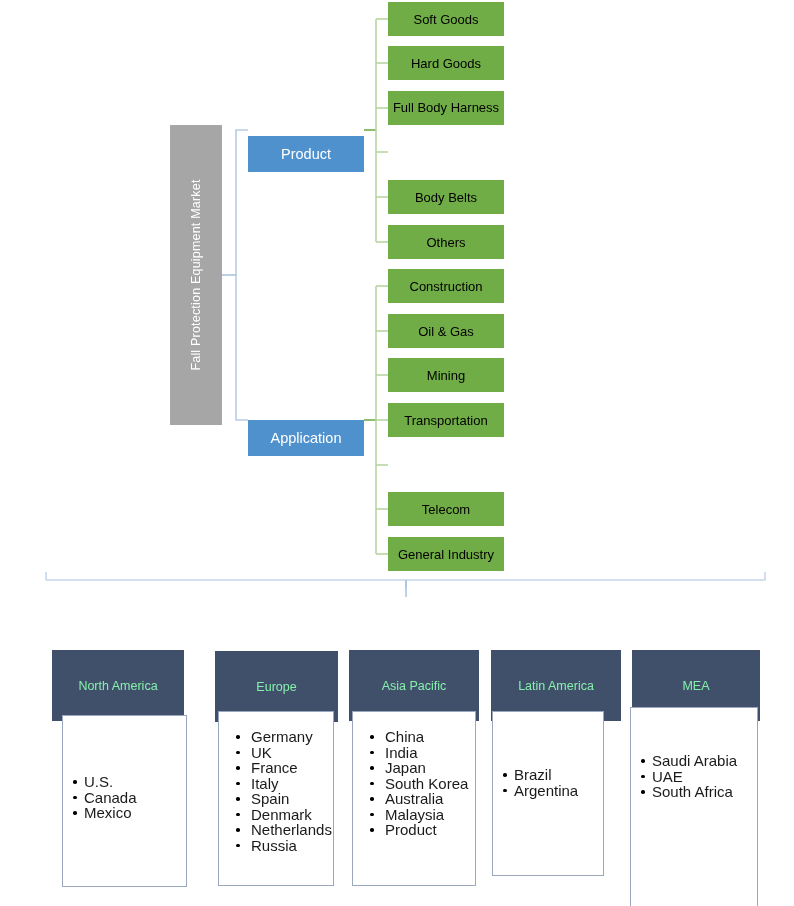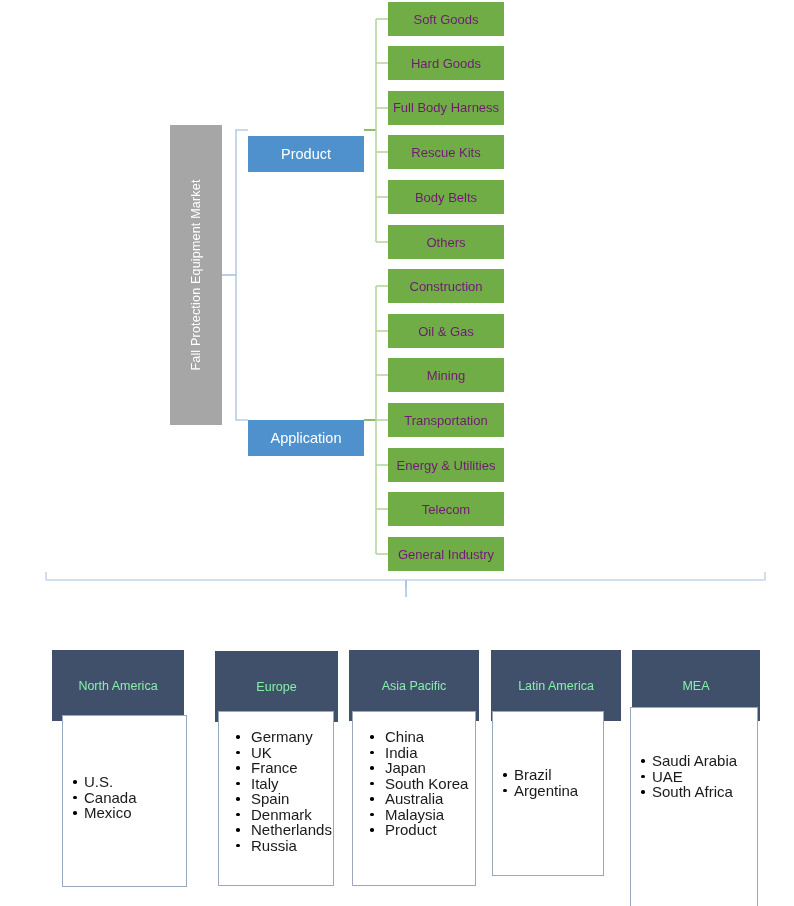--- a/index.html
+++ b/index.html
@@ -68,21 +68,21 @@
   .cat-product { top: 112px; margin-top: 24px; }
   .cat-application { top: 420px; }
 
   
   .leaf-box {
     position: absolute;
     left: 388px;
     width: 116px;
     height: 34px;
     background: #70ad47;
-    color: #701a75;
+    color: #000000;
     display: flex;
     align-items: center;
     justify-content: center;
     text-align: center;
     font-size: 13px;
     line-height: 15px;
     padding: 0 2px;
     box-sizing: border-box;
   }
   .leaf-box.two-line { line-height: 16px; }
@@ -177,44 +177,38 @@
 
   <div class="leaf-box" style="top:2px">
     <span>Soft Goods</span>
     </div>
   <div class="leaf-box" style="top:46px">
     <span>Hard Goods</span>
     </div>
   <div class="leaf-box two-line" style="top:91px">
     <span>Full Body Harness</span>
     </div>
-  <div class="leaf-box" style="top:135px">
-    <span>Rescue Kits</span>
-    </div>
   <div class="leaf-box" style="top:180px">
     <span>Body Belts</span>
     </div>
   <div class="leaf-box" style="top:225px">
     <span>Others</span>
     </div>
 
   <div class="leaf-box" style="top:269px">
     <span>Construction</span>
     </div>
   <div class="leaf-box" style="top:314px">
     <span>Oil &amp; Gas</span>
     </div>
   <div class="leaf-box" style="top:358px">
     <span>Mining</span>
     </div>
   <div class="leaf-box" style="top:403px">
     <span>Transportation</span>
-    </div>
-  <div class="leaf-box" style="top:448px">
-    <span>Energy &amp; Utilities</span>
     </div>
   <div class="leaf-box" style="top:492px">
     <span>Telecom</span>
     </div>
   <div class="leaf-box" style="top:537px">
     <span>General Industry</span>
     </div>
 
   <div class="region-header" style="left:52px;top:650px;width:132px">
     <span>North America</span>

